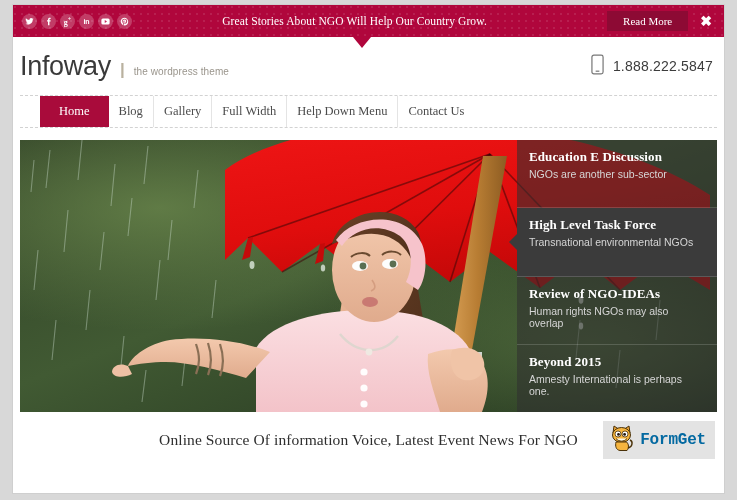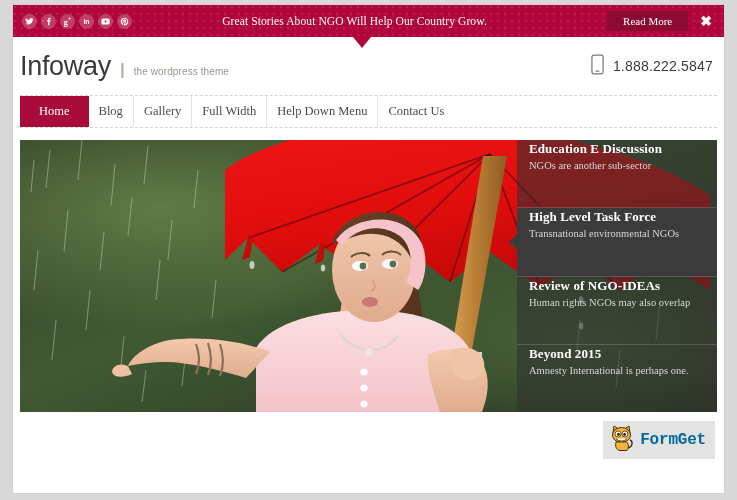--- a/index.html
+++ b/index.html
@@ -168,21 +168,21 @@
     display: flex;
     align-items: center;
     padding: 0 10px;
     font-family: "Liberation Serif", serif;
     font-size: 12.5px;
     color: #4b4b4b;
     cursor: pointer;
     border-right: 1px solid #e4e4e4;
     white-space: nowrap;
   }
-  .nav-item:first-child { padding: 12px 19px; }
+  .nav-item:first-child { padding: 12px 19px; margin-left: 20px; }
   .nav-item.active {
     background: #a90b3b;
     color: #ffffff;
     border-right: none;
   }
 
   
   .slider {
     position: relative;
     margin: 12px 7px 0 7px;
@@ -196,21 +196,21 @@
   .slide-panel {
     position: absolute;
     right: 0; top: 0; bottom: 0;
     width: 200px;
     display: flex;
     flex-direction: column;
     z-index: 3;
   }
   .slide-item {
     flex: 1;
-    padding: 1px 12px 0 12px;
+    padding: 9px 12px 0 12px;
     position: relative;
     background: rgba(48,48,48,0.58);
     border-bottom: 1px solid rgba(255,255,255,0.16);
     cursor: pointer;
   }
   .slide-item.active {
     background: #3b3b3b;
   }
   .slide-item.active::before {
     content: "";
@@ -225,21 +225,21 @@
   .slide-title {
     color: #ffffff;
     font-family: "Liberation Serif", serif;
     font-size: 13px;
     font-weight: bold;
     letter-spacing: 0.1px;
     margin-bottom: 3px;
   }
   .slide-sub {
     color: #d6d6d6;
-    font-family: Liberation Serif, serif;
+    font-family: Liberation Sans, sans-serif;
     font-size: 10.5px;
   }
 
   
   .footer-strip {
     margin: 0 7px;
     height: 56px;
     display: flex;
     align-items: center;
     justify-content: center;
@@ -493,20 +493,21 @@
           <div class="slide-sub">Human rights NGOs may also overlap</div>
         </div>
         <div class="slide-item" style="border-bottom:none;">
           <div class="slide-title">Beyond 2015</div>
           <div class="slide-sub">Amnesty International is perhaps one.</div>
         </div>
       </div>
     </div>
 
     <div class="footer-strip">
+      <div class="footer-text">Online Source Of information Voice, Latest Event News For NGO</div>
 
       <div class="formget-badge">
         <span>
           <svg width="26" height="28" viewBox="0 0 26 28">
 
             <path d="M4 9 L5 2 L11 6 Z" fill="#f2a93b" stroke="#4a3108" stroke-width="1"></path>
             <path d="M21 9 L20 2 L14 6 Z" fill="#f2a93b" stroke="#4a3108" stroke-width="1"></path>
 
             <ellipse cx="12.5" cy="11" rx="9" ry="7.5" fill="#f6b53f" stroke="#4a3108" stroke-width="1"></ellipse>
 

